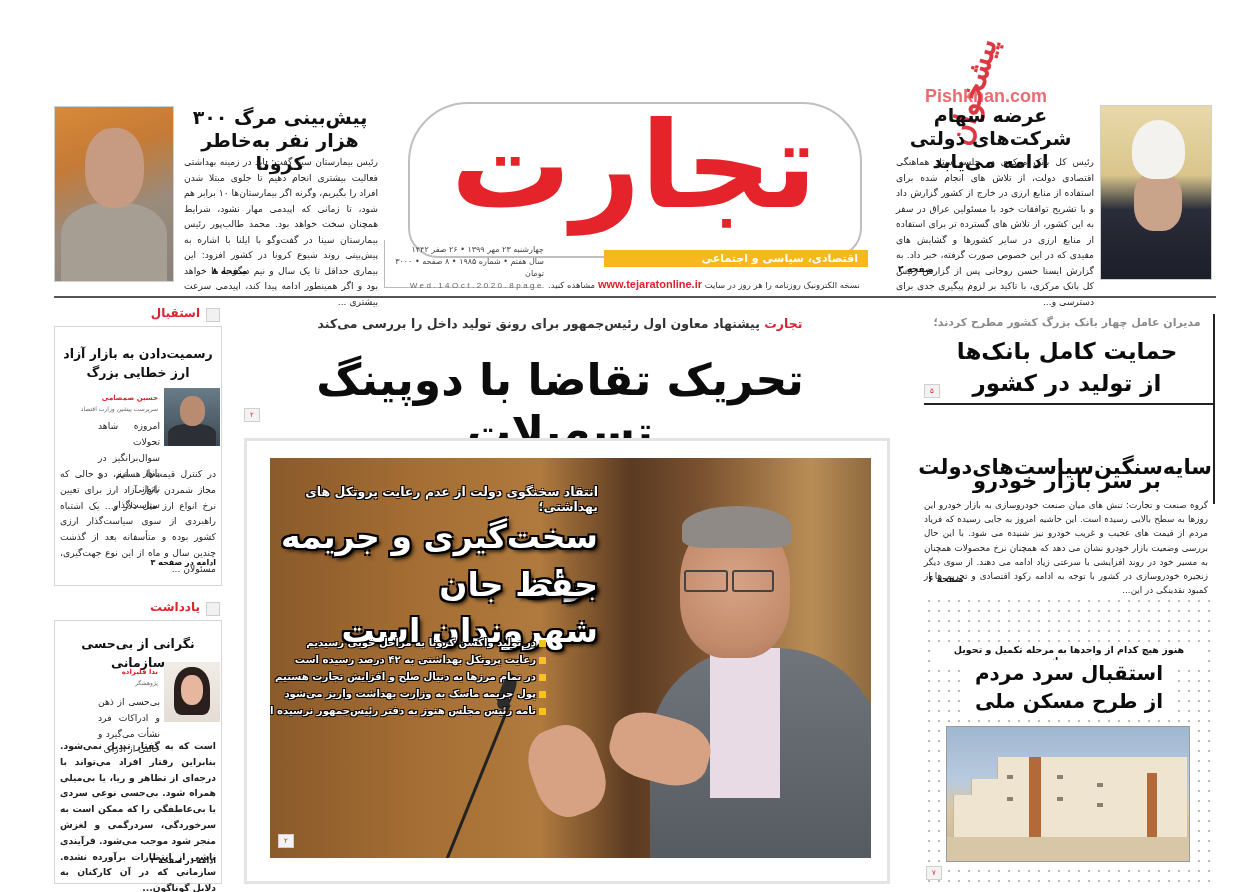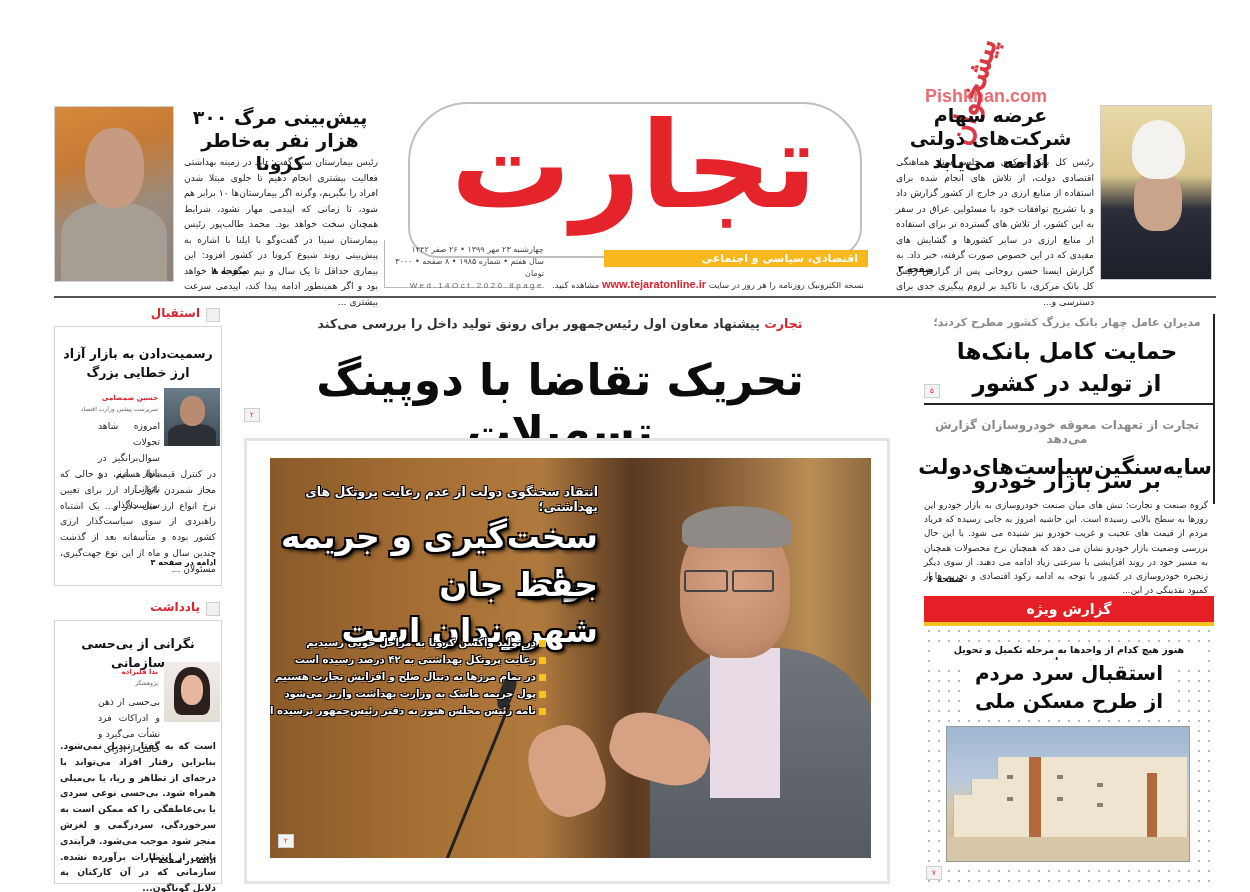--- a/index.html
+++ b/index.html
@@ -112,21 +112,21 @@
 
 <div class="abs" style="left:394px;top:100px;width:476px;height:196px;">
   <div class="abs logo-wrap" style="left:14px;top:2px;width:454px;height:156px;"></div>
   <div class="abs logo-text" style="left:20px;top:6px;width:440px;">تجارت</div>
   <div class="abs tagline-bar" style="left:210px;top:150px;width:264px;text-align:right;">اقتصادی، سیاسی و اجتماعی</div>
   <div class="abs date-block" style="left:-10px;top:140px;width:160px;height:48px;padding-top:4px;">
     <div>چهارشنبه ۲۳ مهر ۱۳۹۹ • ۲۶ صفر ۱۴۴۲</div>
     <div>سال هفتم • شماره ۱۹۸۵ • ۸ صفحه • ۳۰۰۰ تومان</div>
     <div class="date-en">Wed.14Oct.2020.8page</div>
   </div>
-  <div class="abs site-line" style="left:154px;top:178px;width:320px;text-align:center;white-space:nowrap;">
+  <div class="abs site-line" style="left:154px;top:178px;width:320px;text-align:left;white-space:nowrap;">
     <span>نسخه الکترونیک روزنامه را هر روز در سایت</span>
     <b>www.tejaratonline.ir</b>
     <span>مشاهده کنید.</span>
   </div>
 </div>
 
 <div class="abs hr-main" style="left:54px;top:296px;width:1162px;"></div>
 
 <div class="abs" style="left:250px;top:316px;width:620px;height:110px;">
   <div class="abs kicker" style="left:0;top:0;width:620px;">
@@ -196,29 +196,27 @@
 
 <div class="abs" style="left:922px;top:312px;width:290px;height:92px;">
   <div class="abs rc-kicker" style="left:0;top:4px;width:290px;">مدیران عامل چهار بانک بزرگ کشور مطرح کردند؛</div>
   <div class="abs rc-title" style="left:0;top:24px;width:290px;">حمایت کامل بانک‌ها</div>
   <div class="abs rc-title" style="left:0;top:56px;width:290px;">از تولید در کشور</div>
   <div class="abs page-box" style="left:2px;top:72px;">۵</div>
 </div>
 <div class="abs hline" style="left:924px;top:403px;width:290px;"></div>
 
 <div class="abs" style="left:922px;top:414px;width:290px;height:200px;">
-  <div class="abs rc-kicker" style="left:0;top:4px;width:290px;font-size:12px;">تجارت از تعهدات معوقه خودروسازان گزارش می‌دهد</div>
   <div class="abs rc-title" style="left:0;top:38px;width:290px;font-size:21px;text-align:right;">سایه‌سنگین‌سیاست‌های‌دولت</div>
   <div class="abs rc-title" style="left:0;top:52px;width:290px;font-size:21px;">بر سر بازار خودرو</div>
   <div class="abs rc-body" style="left:2px;top:84px;width:284px;">گروه صنعت و تجارت: تنش های میان صنعت خودروسازی به بازار خودرو این روزها به سطح بالایی رسیده است. این حاشیه امروز به جایی رسیده که فریاد مردم از قیمت های عجیب و غریب خودرو نیز شنیده می شود. با این حال بررسی وضعیت بازار خودرو نشان می دهد که همچنان نرخ محصولات همچنان به مسیر خود در روند افزایشی با سرعتی زیاد ادامه می دهند. از سوی دیگر زنجیره خودروسازی در کشور با توجه به ادامه رکود اقتصادی و تحریم ها از کمبود نقدینگی در این...</div>
   <div class="abs page-ref" style="left:6px;top:160px;">صفحه ۶</div>
 </div>
 
 <div class="abs dotted-bg" style="left:924px;top:596px;width:290px;height:288px;">
-  <div class="abs special-bar" style="left:0;top:0;width:290px;height:30px;">گزارش ویژه</div>
   <div class="abs sp-kicker" style="left:6px;top:48px;width:278px;">هنوز هیچ کدام از واحدها به مرحله تکمیل و تحویل نرسیده‌اند</div>
   <div class="abs sp-title" style="left:40px;top:64px;width:210px;background:#fff;">استقبال سرد مردم</div>
   <div class="abs sp-title" style="left:40px;top:92px;width:210px;background:#fff;">از طرح مسکن ملی</div>
   <div class="abs building-photo" style="left:22px;top:130px;width:244px;height:136px;">
     <div class="abs bldg" style="left:50px;top:30px;width:190px;height:80px;"></div>
     <div class="abs bldg-accent" style="left:82px;top:30px;width:12px;height:80px;"></div>
     <div class="abs bldg-accent" style="left:200px;top:46px;width:10px;height:64px;"></div>
     <div class="abs bldg" style="left:24px;top:52px;width:30px;height:58px;"></div>
     <div class="abs bldg" style="left:6px;top:68px;width:22px;height:42px;"></div>
     <div class="abs win" style="left:60px;top:48px;width:6px;height:4px;"></div>

